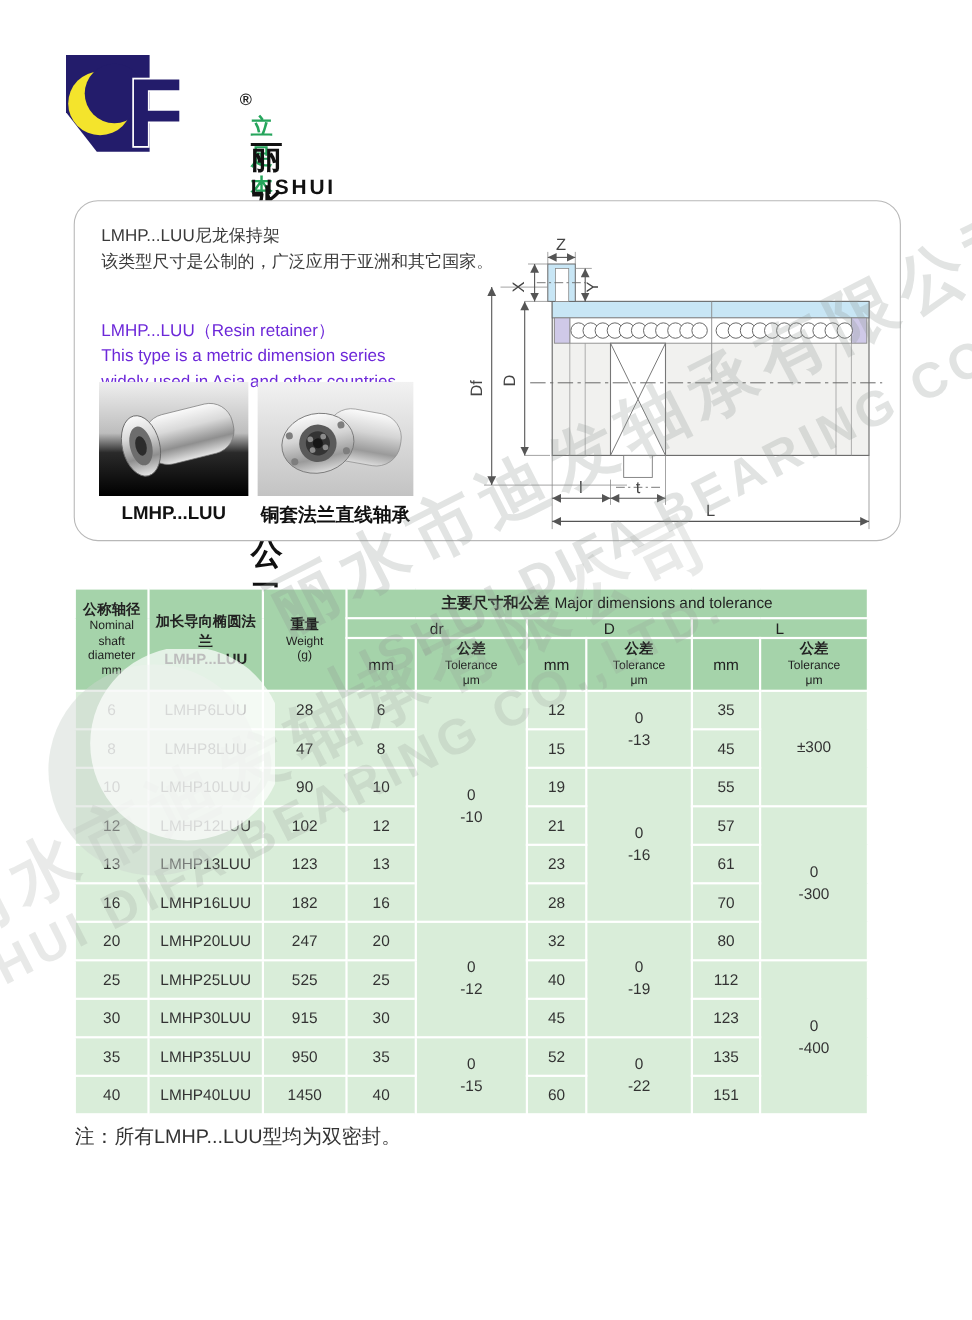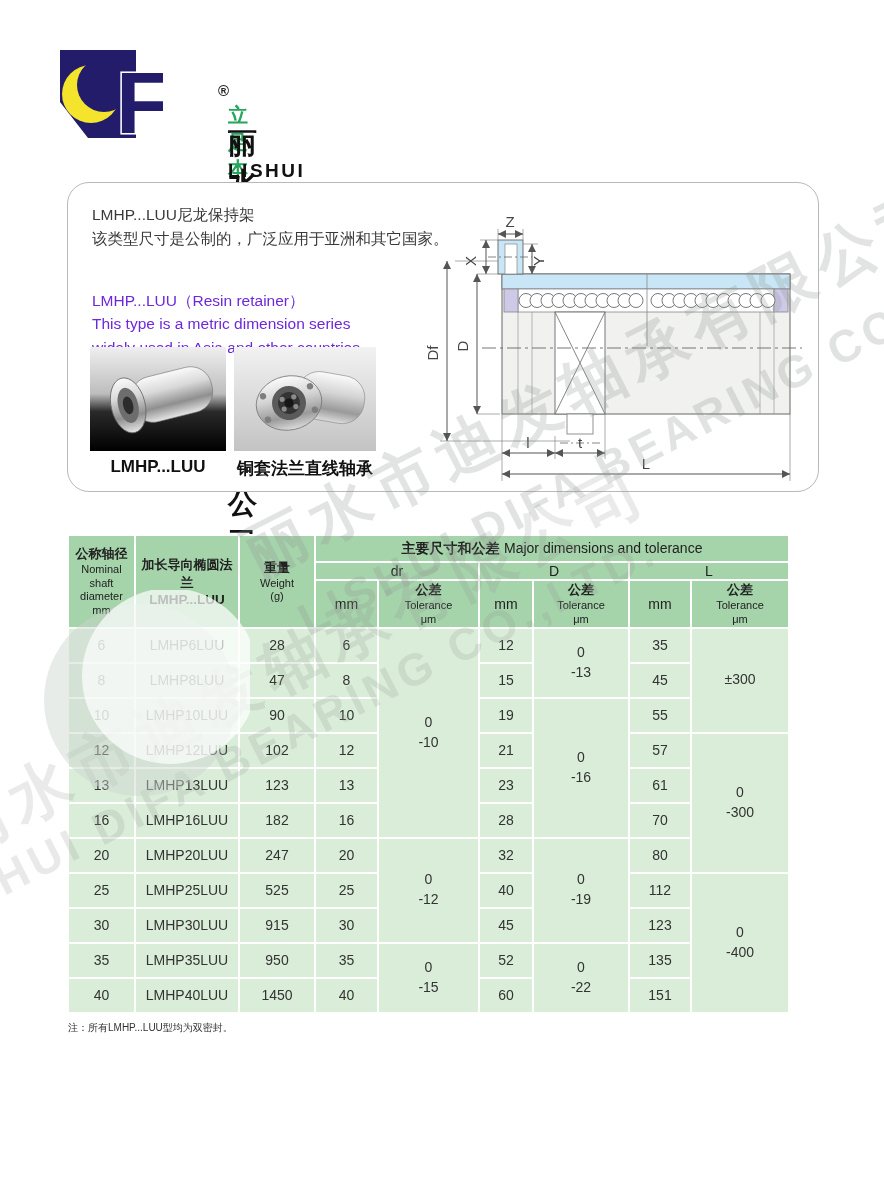--- a/index.html
+++ b/index.html
@@ -34,21 +34,21 @@
   table.dims td { background:#d9edd9; font-size:14px; color:#333; }
   .hdr-cn { font-size:13px; font-weight:bold; }
   .hdr-en { font-size:11px; line-height:1.25; white-space:pre-line; }
   .hdr-model { font-size:13.5px; font-weight:bold; }
   .hdr-group-cn { font-size:14px; font-weight:bold; }
   .hdr-group-en { font-size:14px; }
   .hdr-sub { font-size:14px; }
   .unit { font-size:14px; }
   .tol { white-space:pre-line; font-size:13.5px; line-height:1.4; }
 
-  .notes { position:absolute; left:68px; top:1020px; font-size:10px; color:#333; line-height:1.5; }
+  .notes { position:absolute; left:68px; top:1020px; font-size:18px; color:#333; line-height:1.5; }
 
   
   .watermark { position:absolute; inset:0; overflow:hidden; pointer-events:none; z-index:40; }
   .wm-line { position:absolute; transform:rotate(-27deg); transform-origin:0 0; white-space:nowrap; font-weight:bold; }
   .wm-cn1 { left:230px; top:520px; font-size:62px; letter-spacing:9px; color:rgba(143,152,146,0.26); }
   .wm-en1 { left:290px; top:600px; font-size:45px; letter-spacing:5px; color:rgba(148,156,150,0.28); }
   .wm-cn2 { left:-70px; top:800px; font-size:62px; letter-spacing:9px; color:rgba(143,152,146,0.20); }
   .wm-en2 { left:-90px; top:898px; font-size:45px; letter-spacing:5px; color:rgba(148,156,150,0.22); }
 </style>
 </head>

